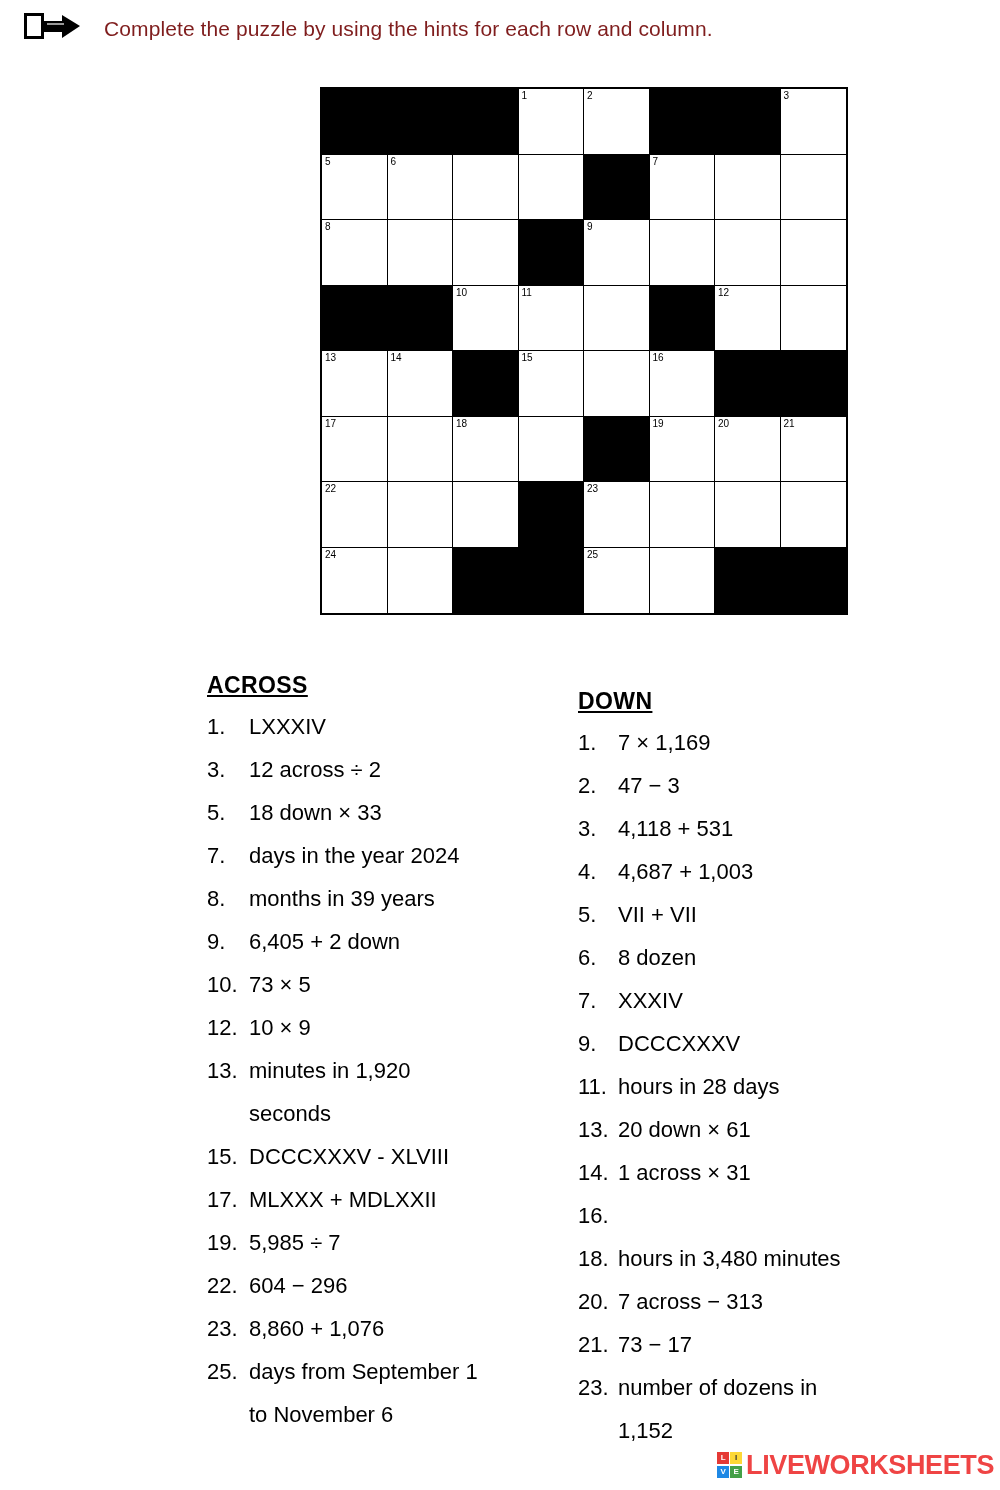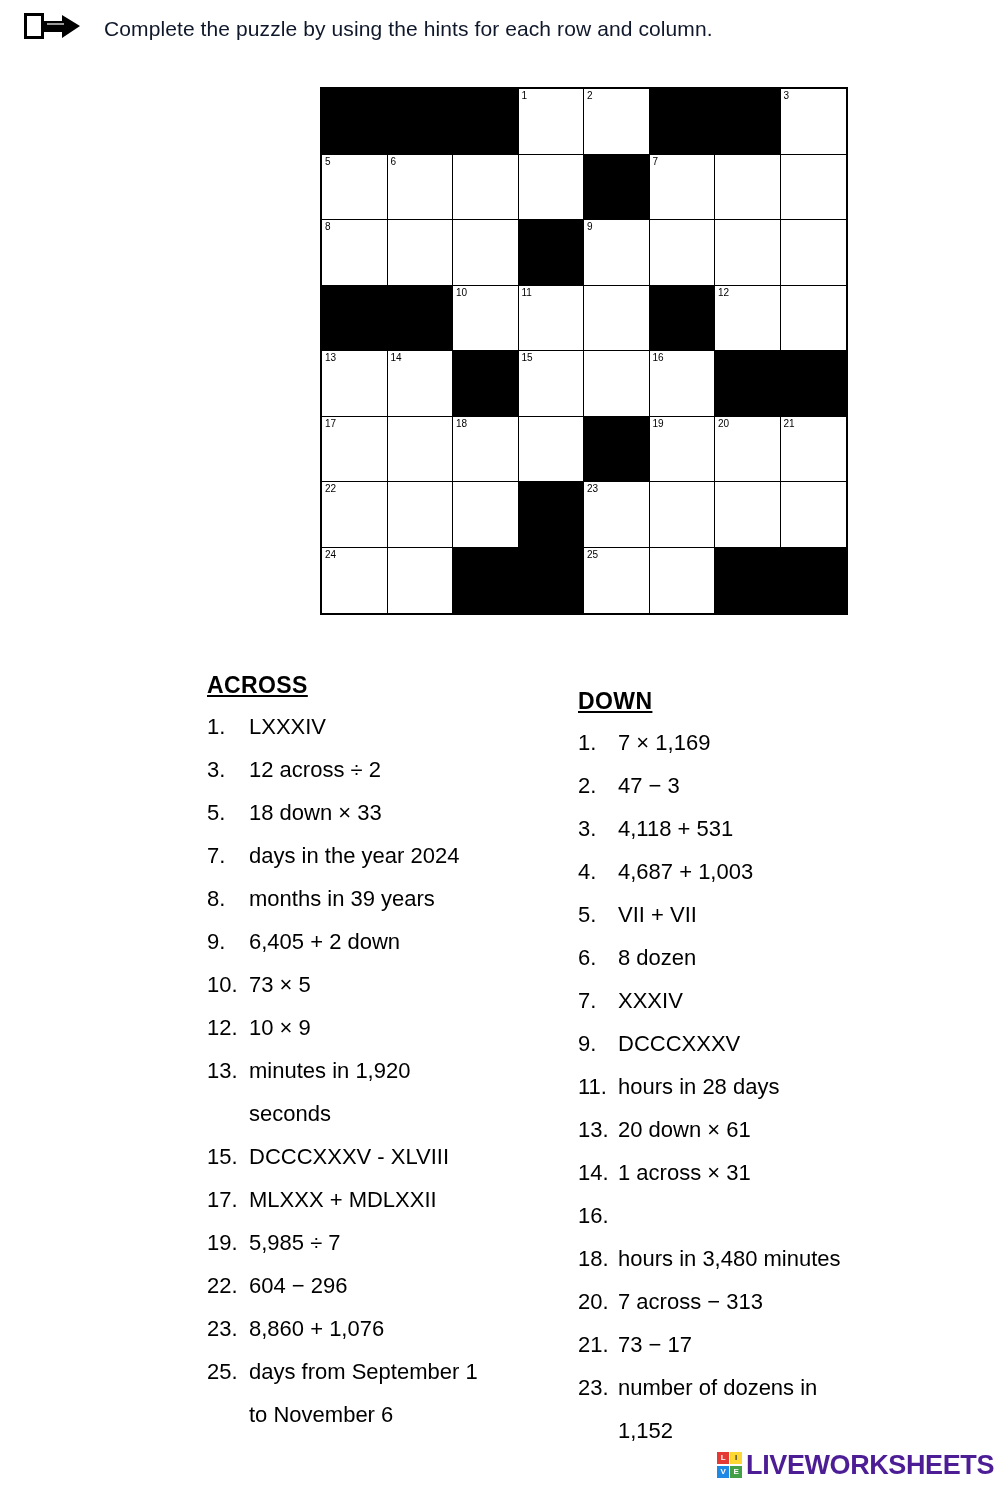--- a/index.html
+++ b/index.html
@@ -27,21 +27,21 @@
     align-items: center;
   }
   .hand-icon {
     width: 64px;
     height: 40px;
     flex: 0 0 auto;
     display: block;
   }
   .instruction-text {
     font-size: 21px;
-    color: #0f172a;
+    color: #7f1d1d;
     margin-left: 18px;
     letter-spacing: 0.1px;
   }
 
   
   .grid-wrap {
     position: absolute;
     left: 320px;
     top: 87px;
     width: 528px;
@@ -157,21 +157,21 @@
     line-height: 12px;
     font-weight: bold;
   }
   .sq-red { background: #e53935; }
   .sq-yellow { background: #fdd835; color: #333 !important; }
   .sq-blue { background: #1e88e5; }
   .sq-green { background: #43a047; }
   .logo-text {
     font-size: 27px;
     font-weight: bold;
-    color: #4c1d95;
+    color: #ef4444;
     letter-spacing: -0.4px;
   }
 </style>
 </head>
 <body>
 
 <div class="instruction-bar">
   <svg class="hand-icon" viewBox="0 0 64 40">
     <rect x="2" y="4" width="20" height="26" fill="#000"></rect>
     <rect x="5" y="7" width="14" height="20" fill="#fff"></rect>

